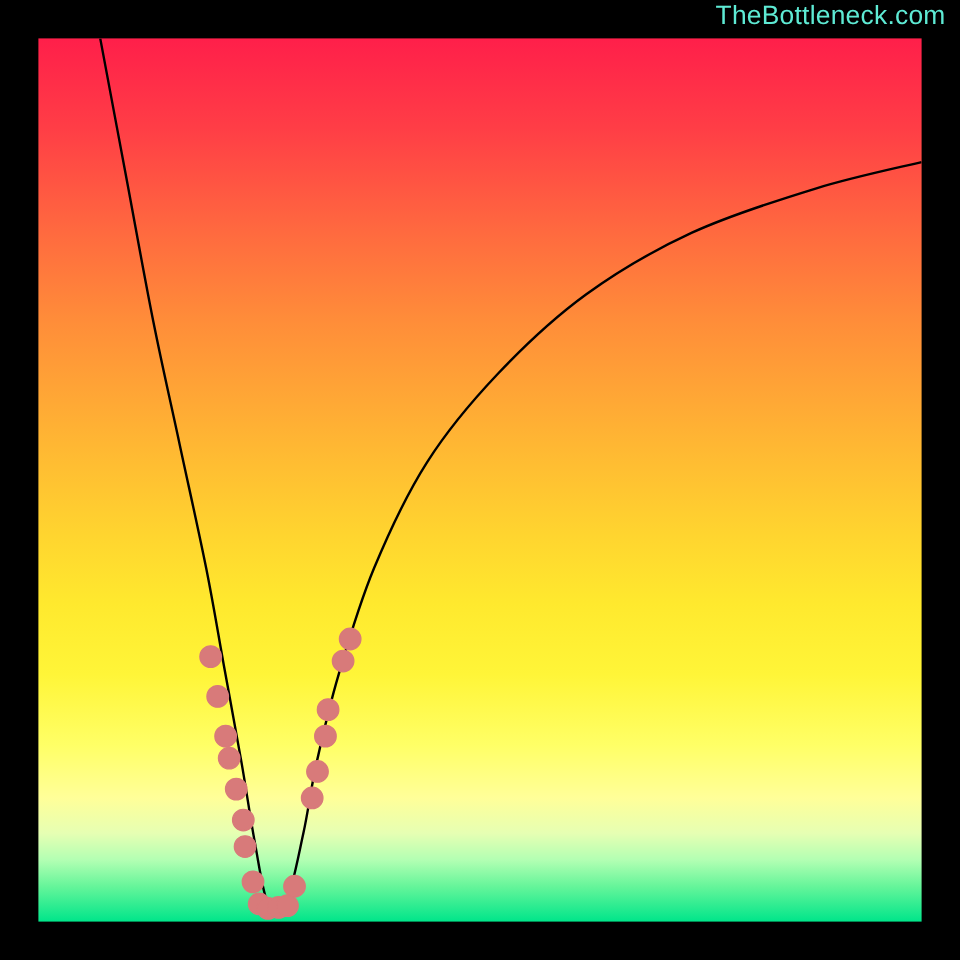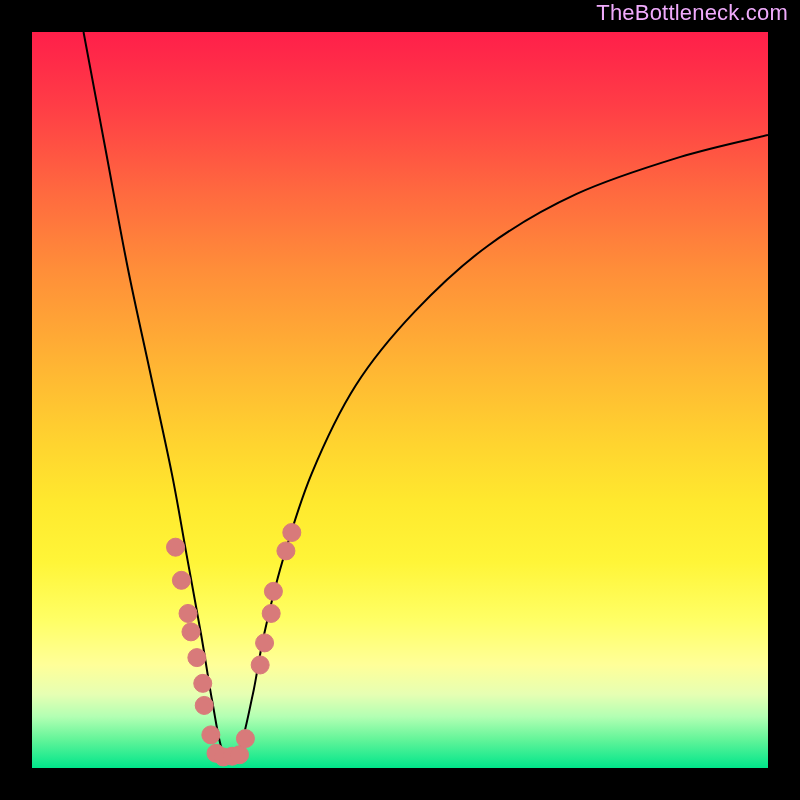--- a/index.html
+++ b/index.html
@@ -38,21 +38,21 @@
       #e6ffb3 90%,
       #b3ffb3 93%,
       #66f59a 96%,
       #00e58a 100%
     );
   }
   .watermark {
     position: absolute;
     top: 0;
     right: 12px;
-    color: #f0abfc;
+    color: #5eead4;
     font-size: 22px;
     font-weight: 500;
     letter-spacing: 0.2px;
     user-select: none;
   }
   svg.overlay {
     position: absolute;
     left: 0;
     top: 0;
     width: 736px;

